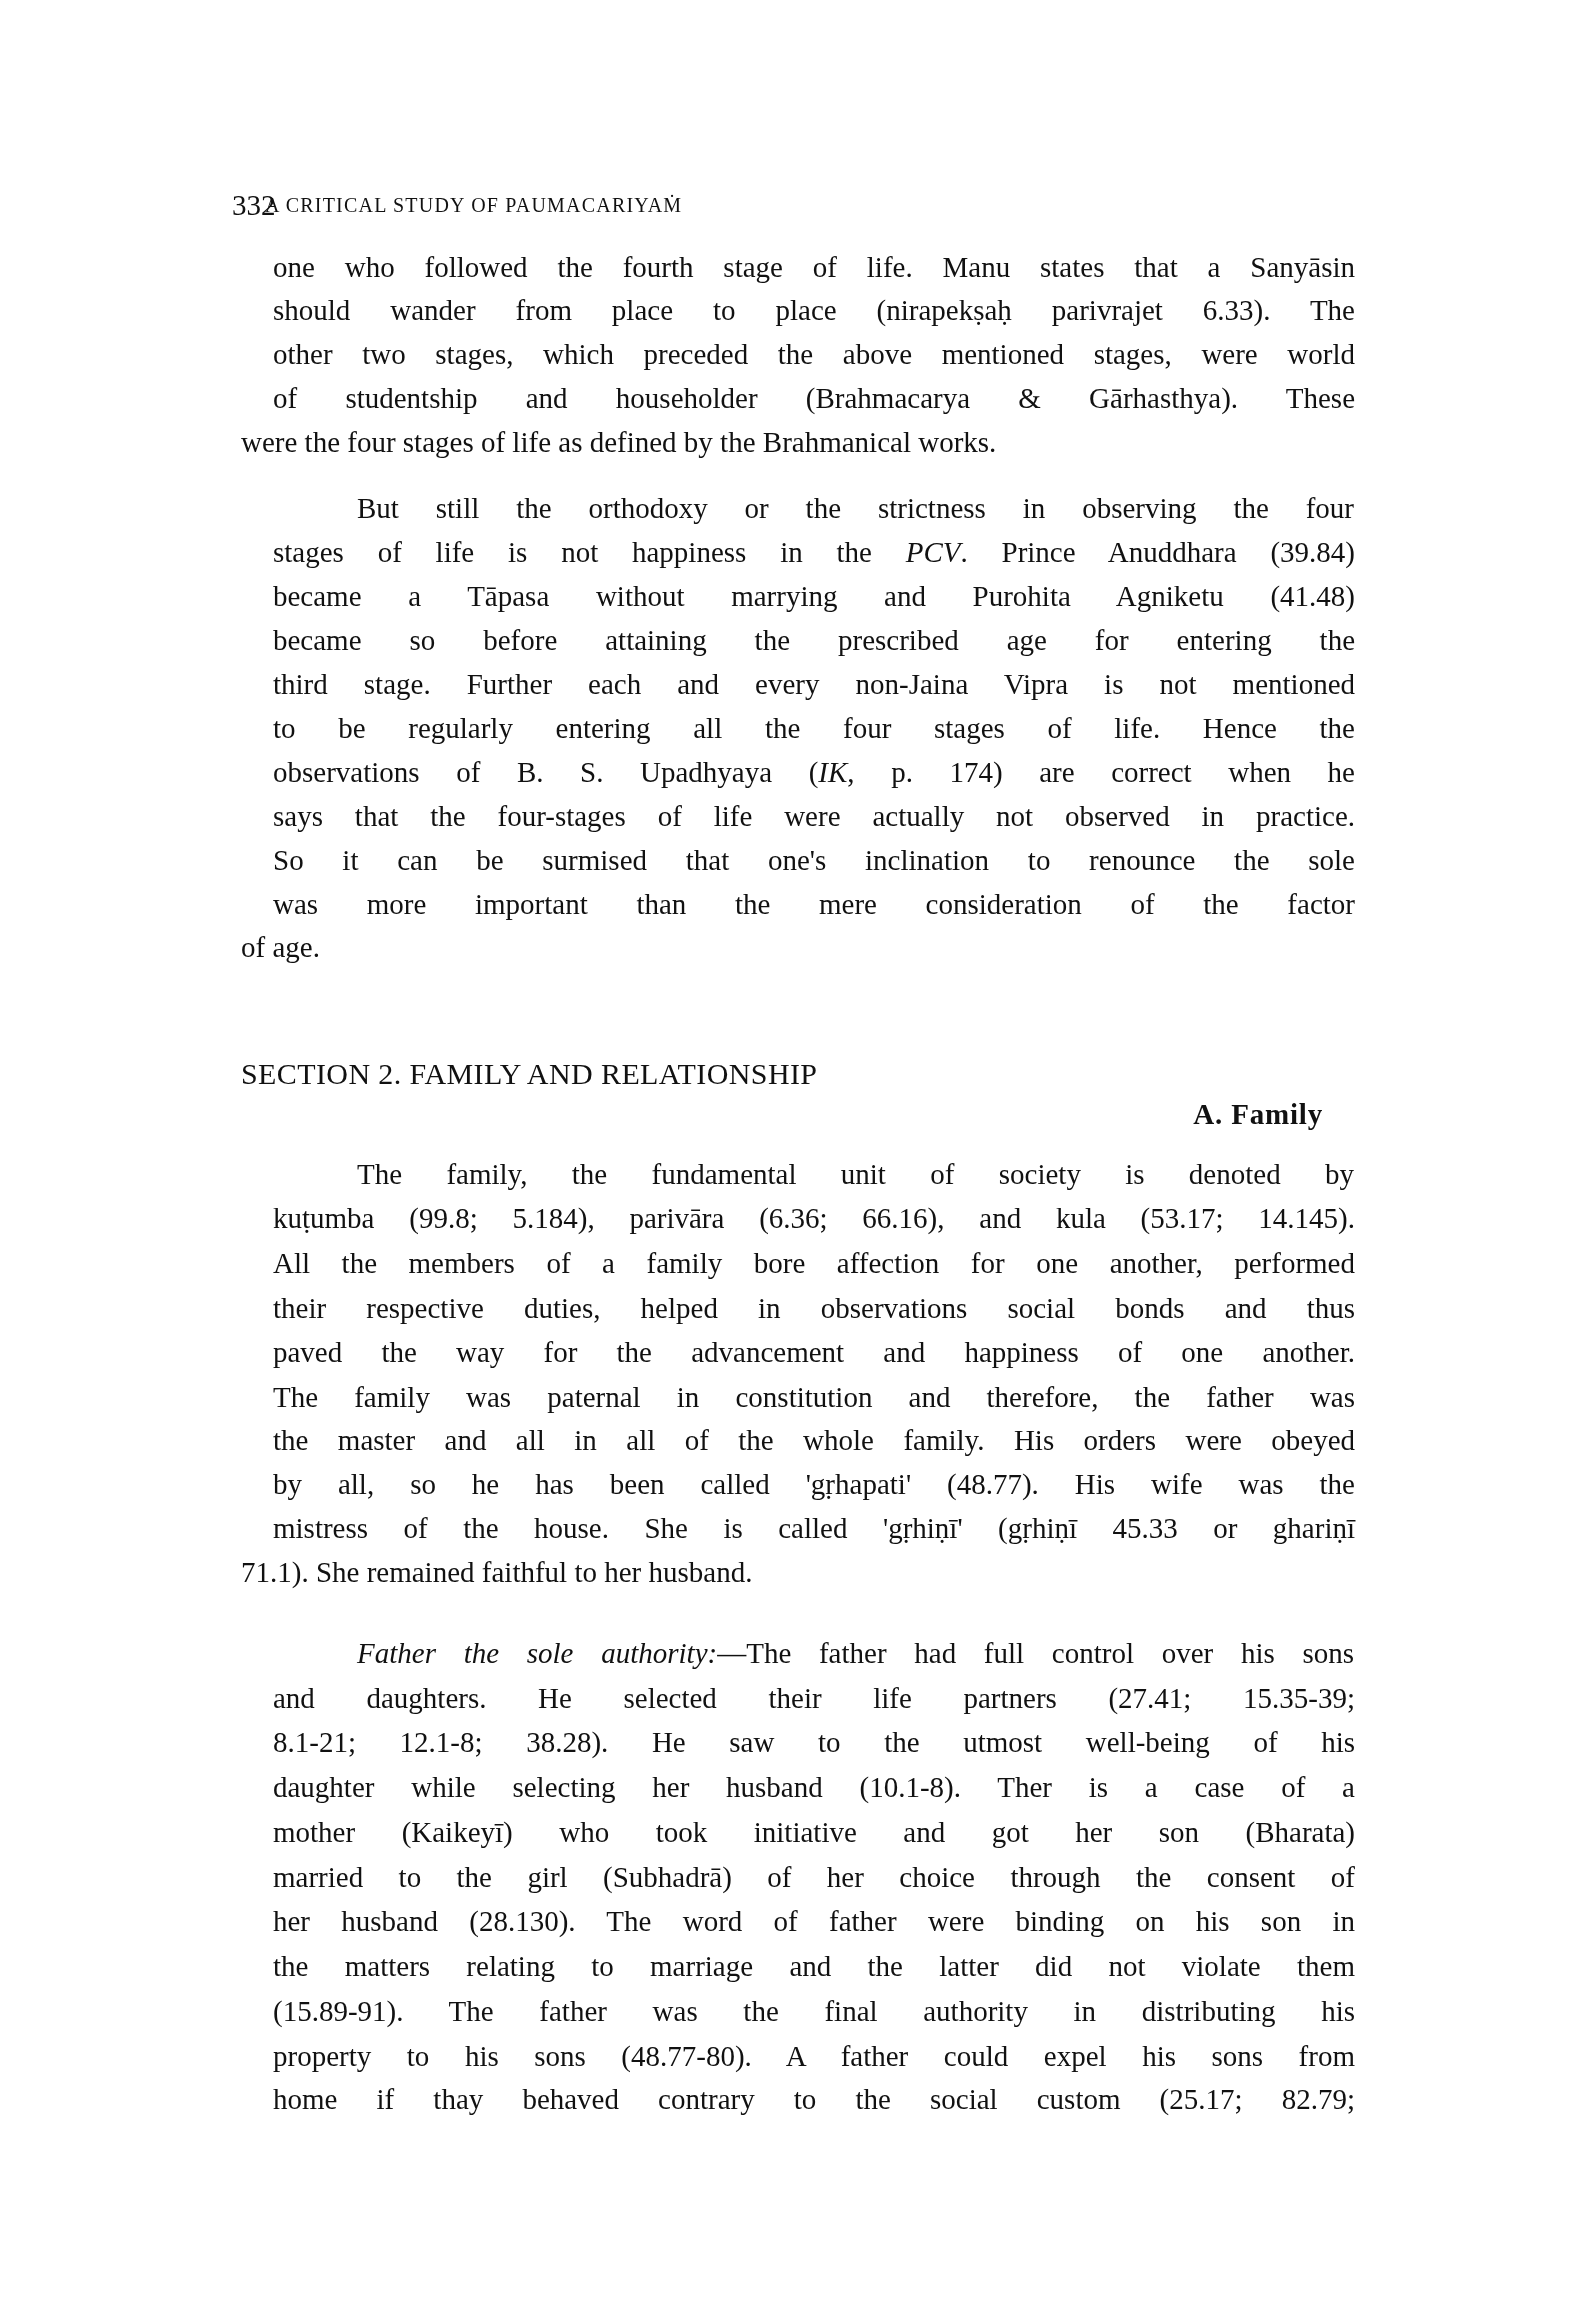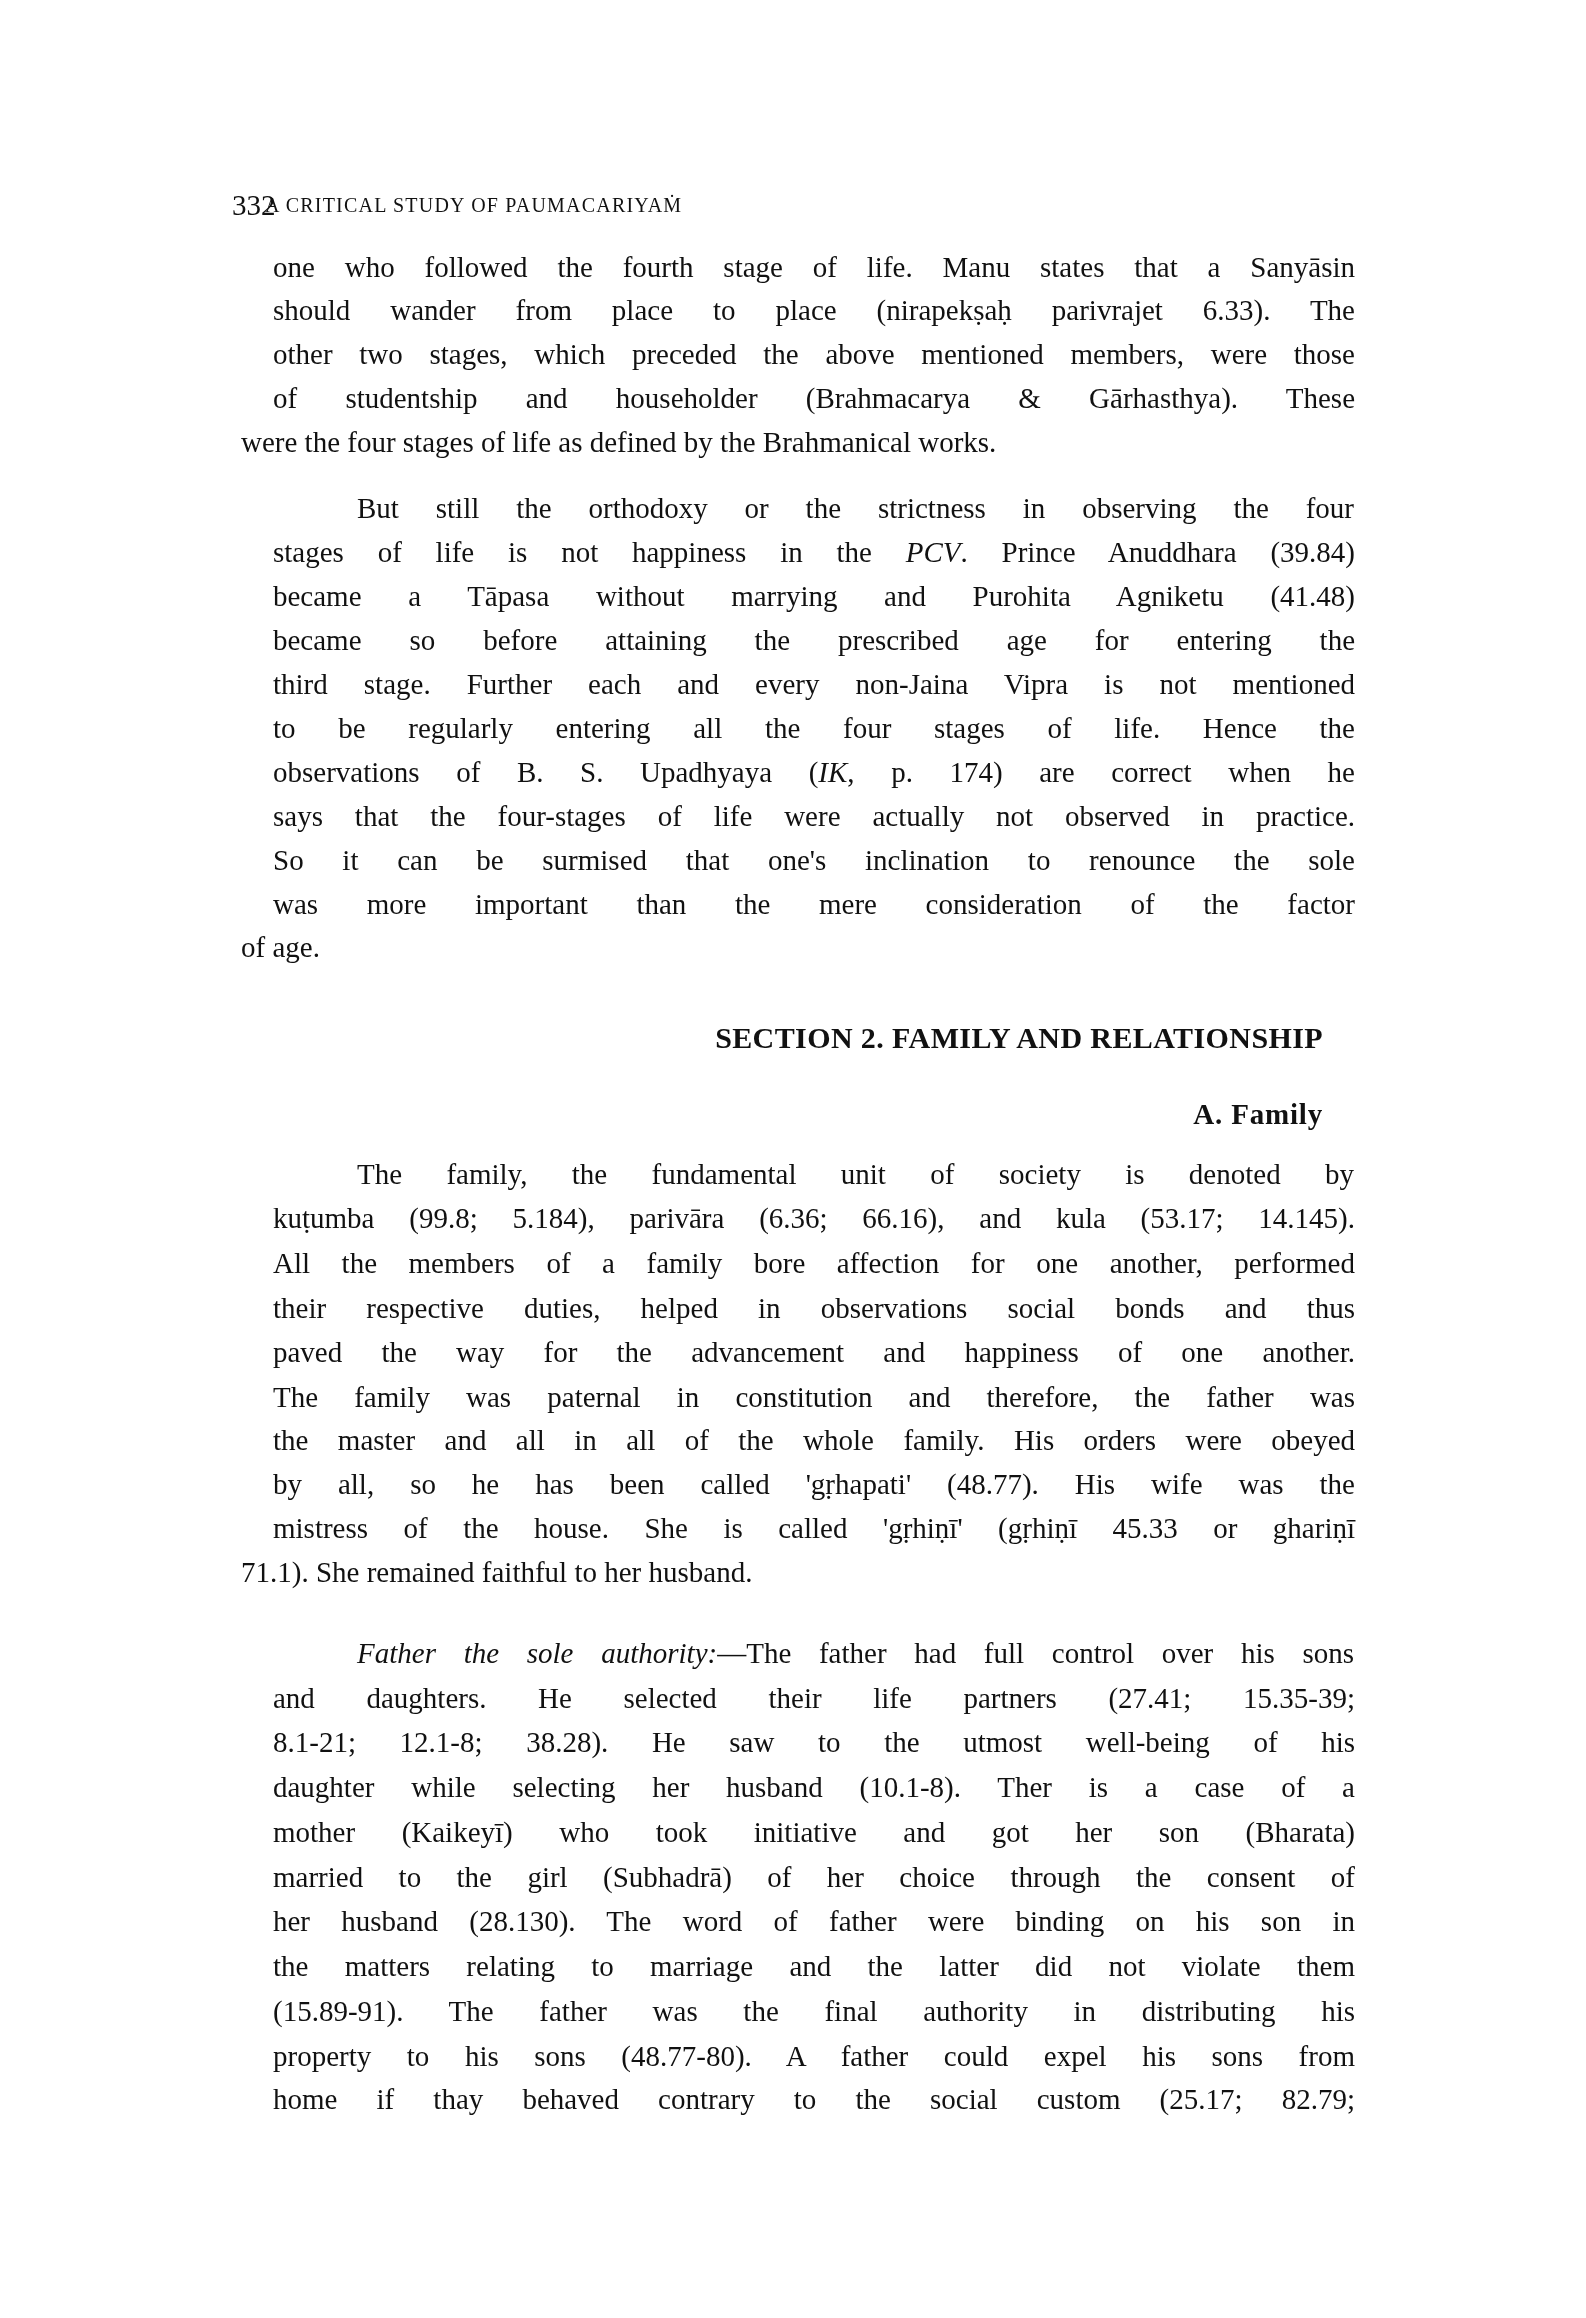--- a/index.html
+++ b/index.html
@@ -7,40 +7,40 @@
          font-family: "Liberation Serif", "DejaVu Serif", serif; color: #111; }
   .page { position: absolute; left: 0; top: 0; width: 1586px; height: 2319px; }
   .header { position: absolute; top: 181px; left: 232px; width: 1094px; height: 49px; font-family: Liberation Serif, serif; }
   .page-num { position: absolute; left: 0; top: 0; font-size: 29px; line-height: 49px; }
   .running-title { position: absolute; left: 0; right: 0; top: 0; text-align: left;
                    font-size: 20px; letter-spacing: 1.2px; line-height: 49px; padding-left: 33px; }
   .line { position: absolute; left: 241px; width: 1082px; font-size: 29px; line-height: 41px;
           white-space: nowrap; }
   .line.just { text-align: justify; text-align-last: justify; margin-left: 32px; }
   .line.indent { left: 325px; width: 997px; }
-  .heading { position: absolute; left: 241px; width: 1082px; text-align: right;
-             font-weight: bold; font-size: 30px; line-height: 46px; letter-spacing: 0.4px; }
+  .heading { position: absolute; left: 241px; width: 1082px; text-align: left;
+             font-weight: normal; font-size: 30px; line-height: 46px; letter-spacing: 0.4px; margin-top: 36px; }
   .subheading { position: absolute; left: 241px; width: 1082px; text-align: right;
                 font-weight: bold; font-size: 29px; line-height: 46px; letter-spacing: 0.8px; }
   i, .it { font-style: italic; }
 </style>
 </head>
 <body>
 
 <div class="page">
 
   <div class="header">
     <span class="page-num">332</span>
     <div class="running-title">A CRITICAL STUDY OF PAUMACARIYAṀ</div>
   </div>
 
   <div>
     <div class="line just" style="top:247px">one who followed the fourth stage of life.  Manu states that a Sanyāsin</div>
     <div class="line just" style="top:290px">should wander from place to place (nirapekṣaḥ parivrajet 6.33).  The</div>
-    <div class="line just" style="top:334px">other two stages, which preceded the above mentioned members, were those</div>
+    <div class="line just" style="top:334px">other two stages, which preceded the above mentioned stages, were world</div>
     <div class="line just" style="top:378px">of studentship and householder (Brahmacarya &amp; Gārhasthya).  These</div>
     <div class="line" style="top:422px">were the four stages of life as defined by the Brahmanical works.</div>
   </div>
 
   <div>
     <div class="line just indent" style="top:488px">But still the orthodoxy or the strictness in observing the four</div>
     <div class="line just" style="top:532px">
       <span>stages of life is not happiness in the </span><i>PCV</i><span>.  Prince Anuddhara (39.84)</span>
     </div>
     <div class="line just" style="top:576px">became a Tāpasa without marrying and Purohita Agniketu (41.48)</div>

